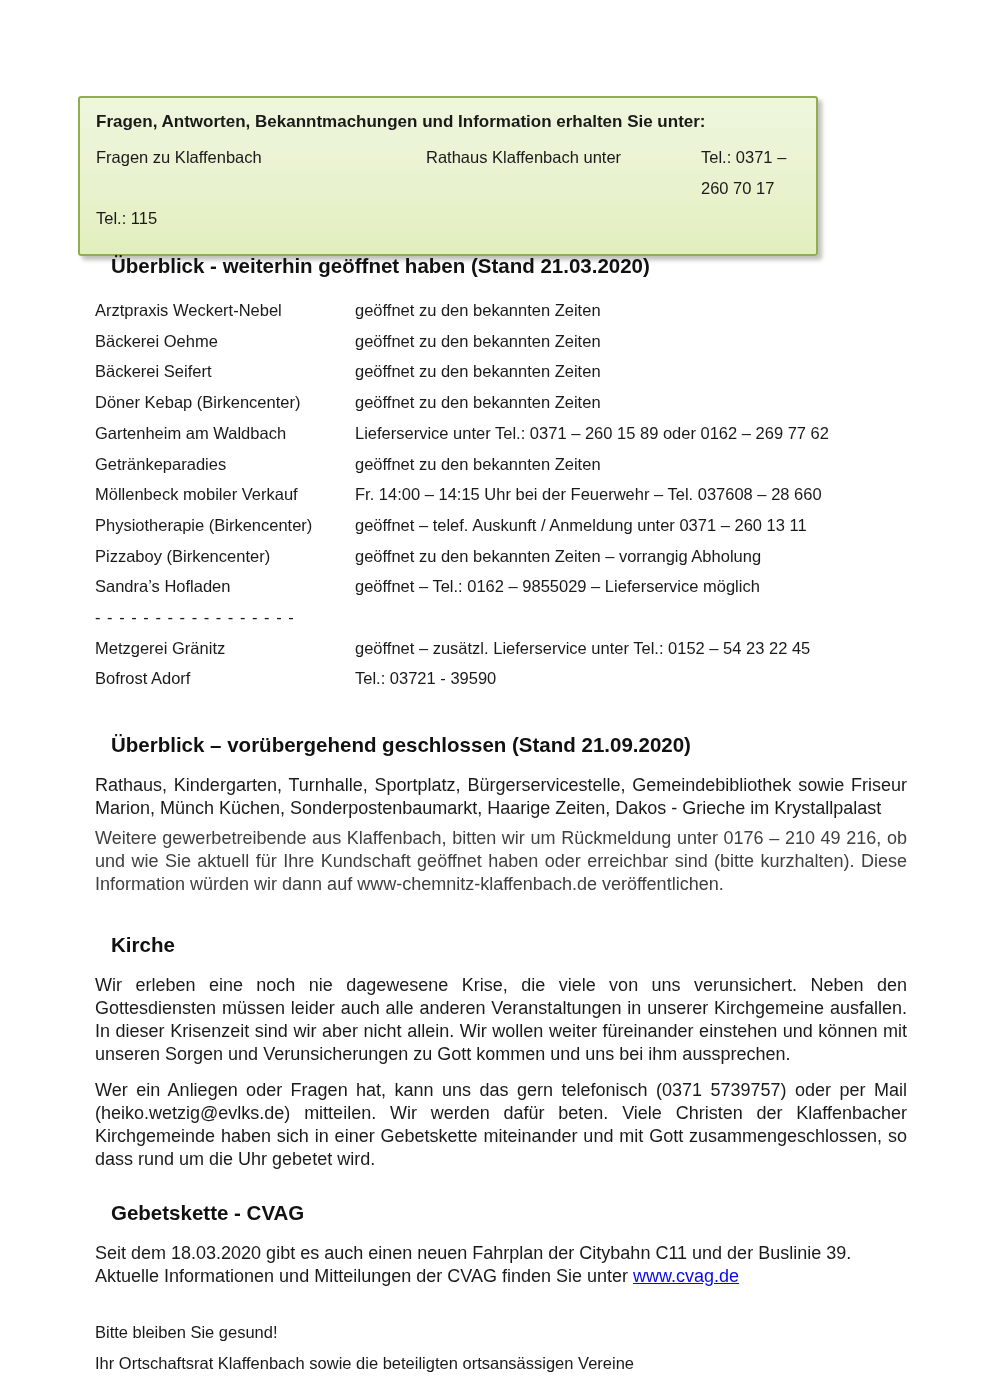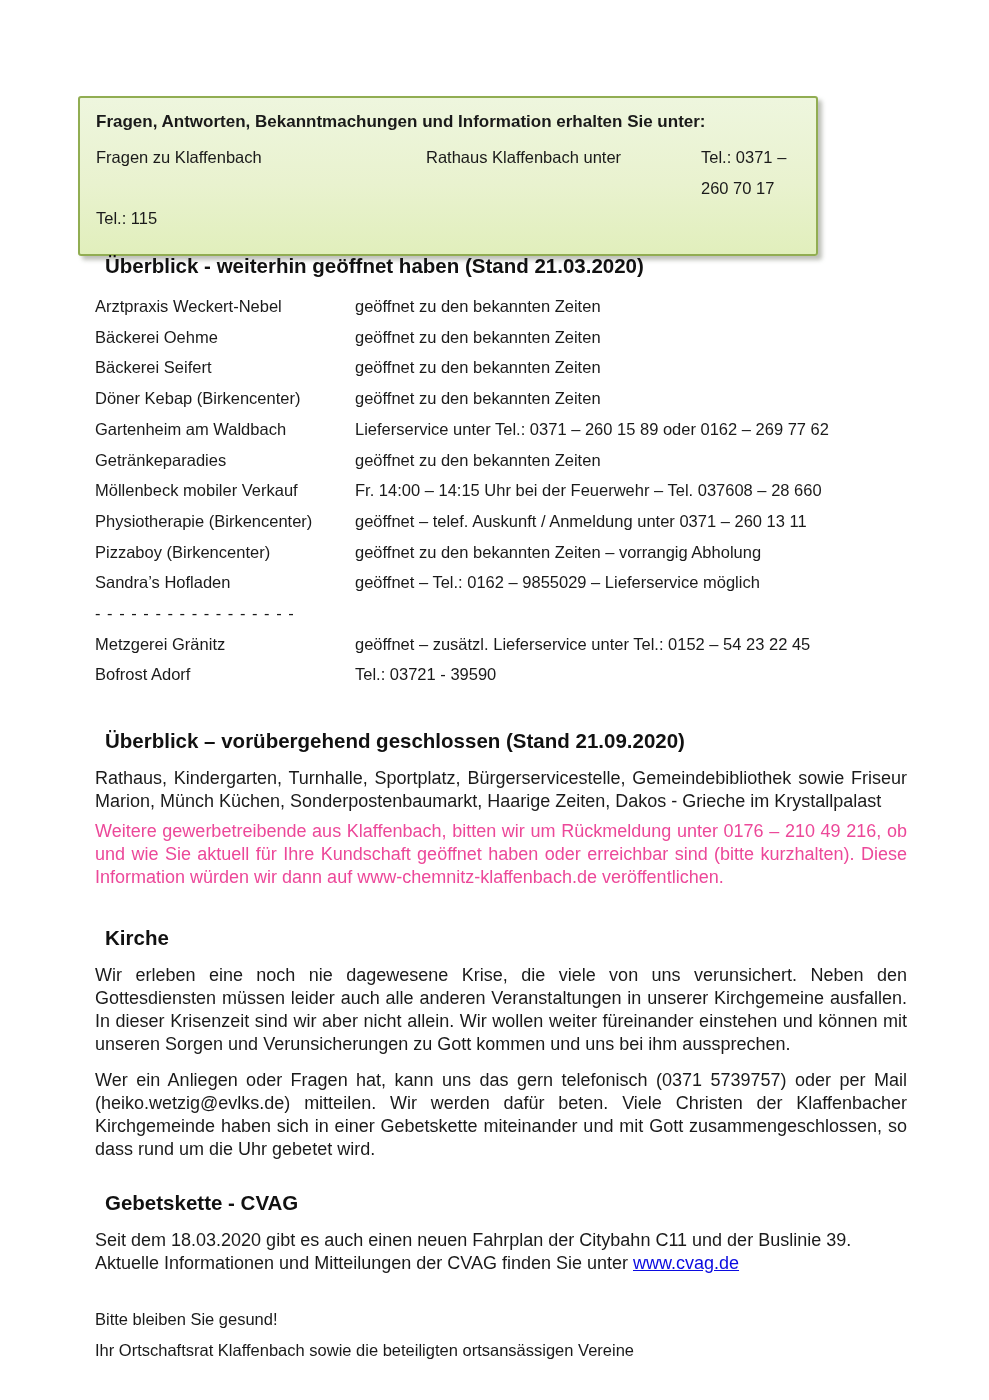--- a/index.html
+++ b/index.html
@@ -55,21 +55,21 @@
 
   
   .content {
     position: absolute;
     left: 95px; top: 0;
     width: 812px;
   }
   h2.sec {
     font-size: 20.5px;
     font-weight: bold;
-    margin: 10px;
+    margin: 16px;
     line-height: 26px;
     color: #111;
   }
   #h-open { margin-top: 253px; }
   .biz-list { margin-top: 12px; }
   .biz-row {
     display: grid;
     grid-template-columns: 260px 1fr;
     font-size: 16.5px;
     line-height: 30.7px;
@@ -81,21 +81,21 @@
   }
   .biz-list.extra { margin-top: 0; }
   #h-closed { margin-top: 38px; }
   p.para {
     margin: 13px 0 0 0;
     font-size: 18px;
     line-height: 23px;
     text-align: justify;
   }
   p.para.tight { margin-top: 7px; }
-  p.notice { color: #ec4899; }
+  p.notice { color: #404040; }
   #h-kirche { margin-top: 36px; }
   .k2 { margin-top: 6px; }
   #h-cvag { margin-top: 29px; }
   .closing-line {
     margin: 0;
     font-size: 16.5px;
     line-height: 20px;
   }
   #closing-1 { margin-top: 34px; }
   #closing-2 { margin-top: 11px; }

